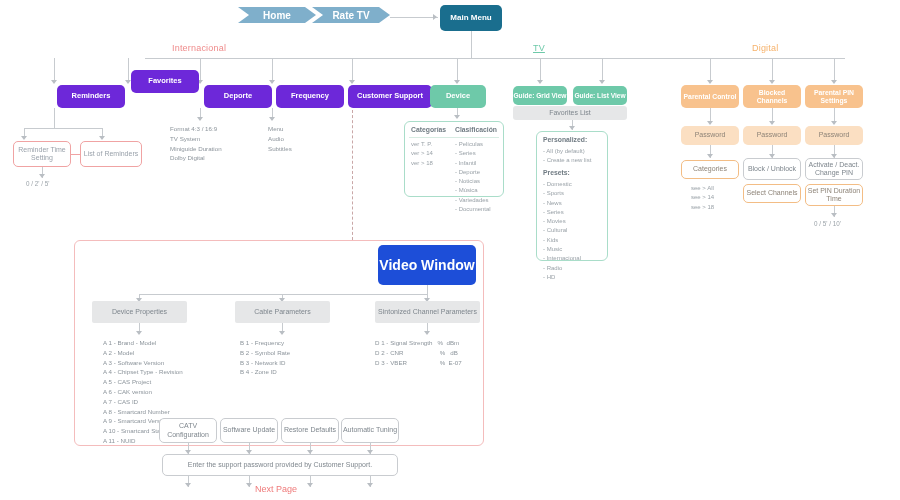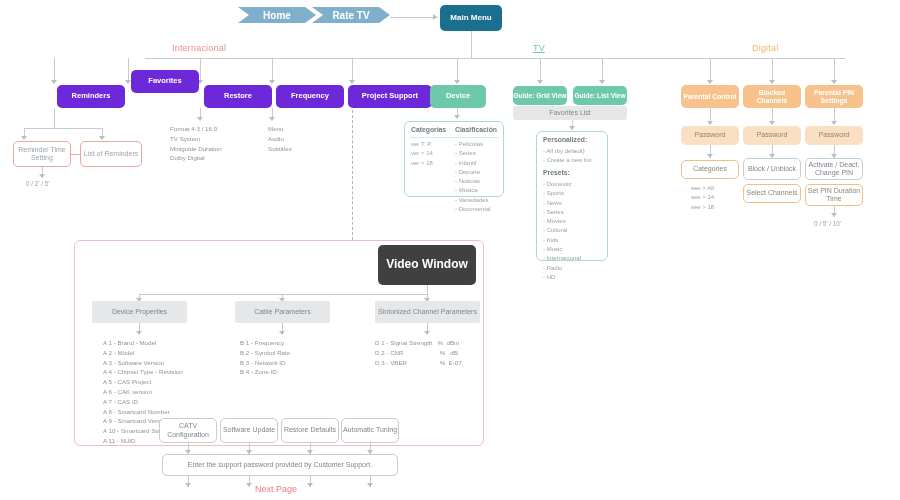--- a/index.html
+++ b/index.html
@@ -11,21 +11,21 @@
   .hdr{color:#ffffff;font-weight:bold;font-size:7.5px;}
   
   .red-solid{background:#6d28d9;margin-left:37px;}
   .red-outline{background:#ffffff;border:1px solid #f0a3a3;color:#9aa2ab;font-size:7px;}
   .green-solid{background:#6ec9a9;}
   .orange-solid{background:#f8c28d;}
   .orange-mid{background:#fbdfc2;color:#8d8377;font-size:7px;}
   .orange-outline{background:#ffffff;border:1px solid #f3bd85;color:#8d8377;font-size:7px;}
   .grey-solid{background:#e6e7e8;color:#7e868d;font-size:7px;}
   .grey-outline{background:#ffffff;border:1px solid #c9ccd0;color:#7e868d;font-size:7px;}
-  .dark-video{background:#404040;color:#ffffff;font-weight:bold;font-size:12px;}
+  .dark-video{background:#1d4ed8;color:#ffffff;font-weight:bold;font-size:14px;}
   .blue-solid{background:#1a6e8e;color:#ffffff;font-weight:bold;font-size:8px;}
   
   .chev{position:absolute;height:16px;display:flex;align-items:center;justify-content:center;
         color:#ffffff;font-weight:bold;font-size:10px;background:#7fafcb;
         clip-path:polygon(0 0, calc(100% - 11px) 0, 100% 50%, calc(100% - 11px) 100%, 0 100%, 11px 50%);}
   
   .sect{position:absolute;font-size:9px;font-weight:normal;letter-spacing:.2px;}
   .sect.c{color:#ef8b8b;}
   .sect.t{color:#6ec9a9;text-decoration:underline;}
   .sect.s{color:#f6b26b;}
@@ -83,27 +83,27 @@
 <div class="ln lnv" style="left:352px;top:58px;height:24px;"></div>
 <div class="arw" style="left:349px;top:80px;"></div>
 
 <div class="box red-solid hdr" style="left:20px;top:85px;width:68px;height:23px;">
   <span>Reminders</span>
 </div>
 <div class="box red-solid hdr" style="left:94px;top:70px;width:68px;height:23px;">
   <span>Favorites</span>
 </div>
 <div class="box red-solid hdr" style="left:167px;top:85px;width:68px;height:23px;">
-  <span>Restore</span>
+  <span>Deporte</span>
 </div>
 <div class="box red-solid hdr" style="left:239px;top:85px;width:68px;height:23px;">
   <span>Frequency</span>
 </div>
 <div class="box red-solid hdr" style="left:311px;top:85px;width:84px;height:23px;">
-  <span>Project Support</span>
+  <span>Customer Support</span>
 </div>
 
 <div class="ln lnv" style="left:54px;top:108px;height:20px;"></div>
 <div class="ln lnh" style="left:24px;top:128px;width:78px;"></div>
 <div class="ln lnv" style="left:24px;top:128px;height:10px;"></div>
 <div class="ln lnv" style="left:102px;top:128px;height:10px;"></div>
 <div class="arw" style="left:21px;top:136px;"></div>
 <div class="arw" style="left:99px;top:136px;"></div>
 
 <div class="box red-outline" style="left:13px;top:141px;width:58px;height:26px;">

